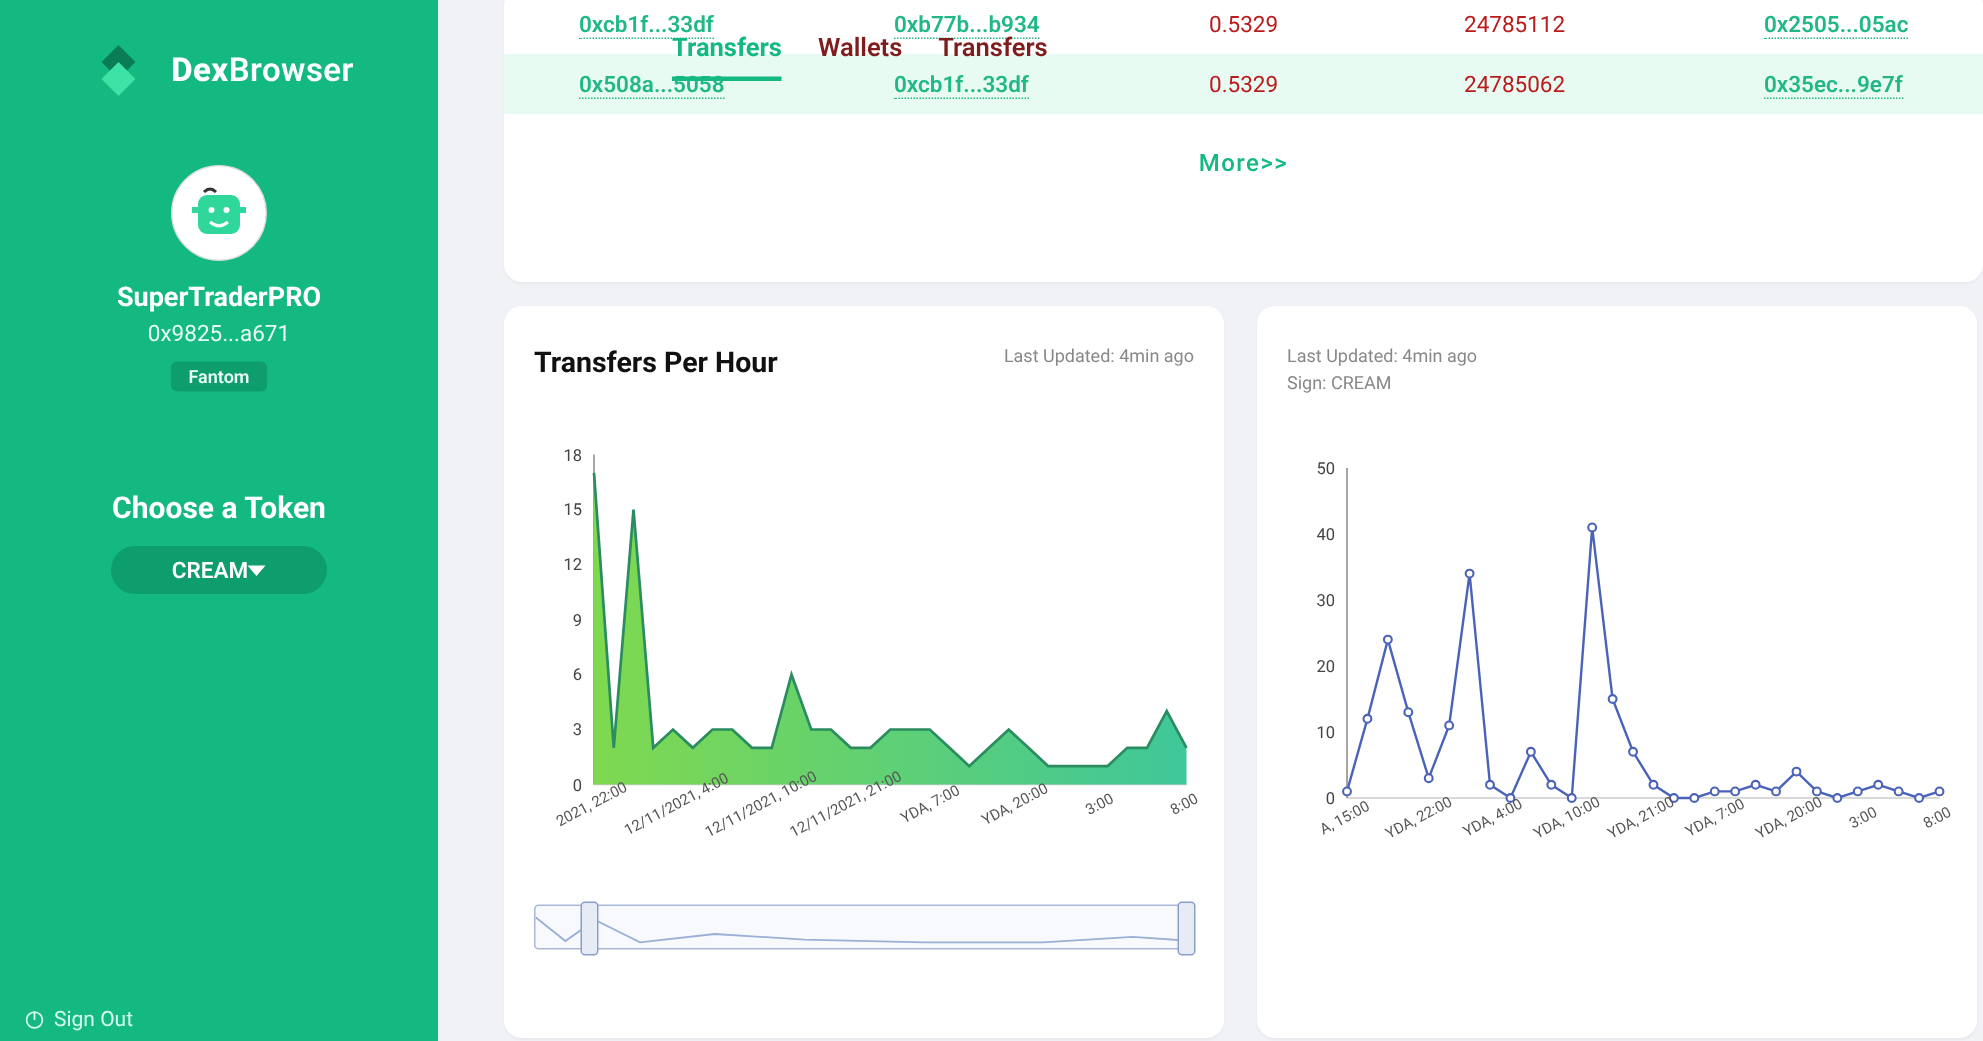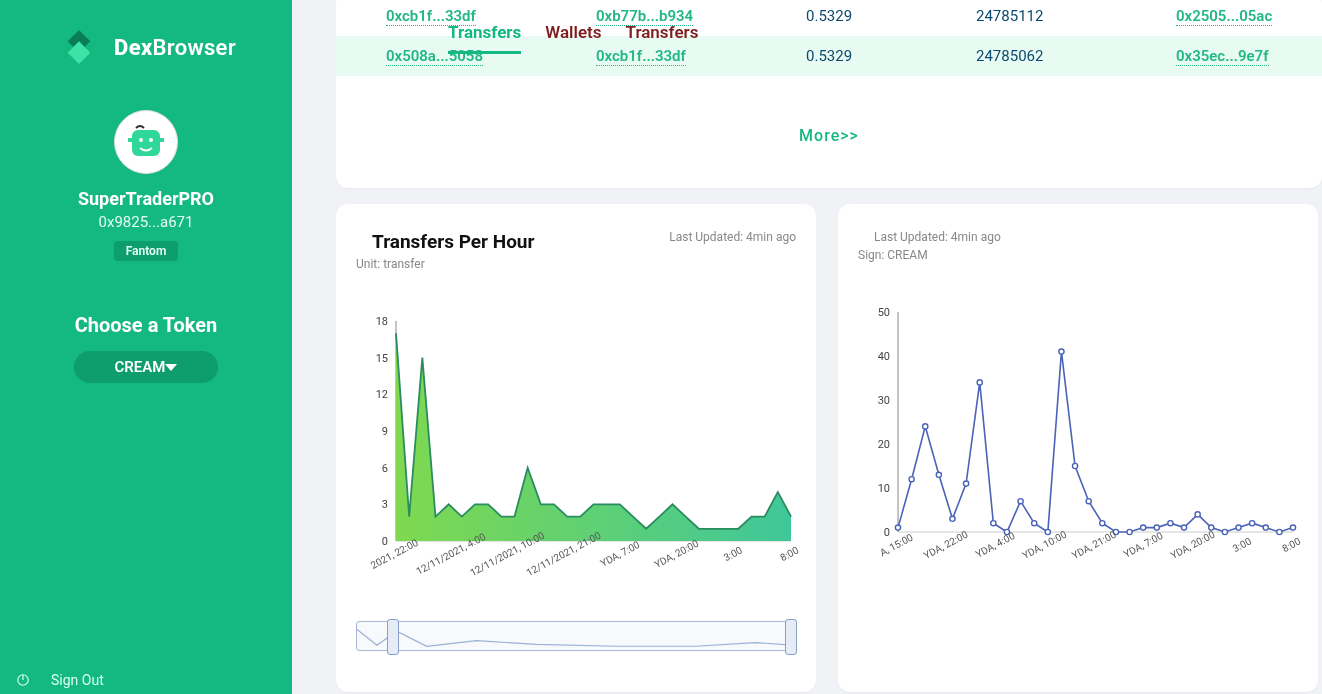--- a/index.html
+++ b/index.html
@@ -11,47 +11,47 @@
 .brand-logo svg { width: 100%; height: 100%; }
 .brand-text { font-size: 22px; font-weight: 600; letter-spacing: 0.3px; }
 .brand-text b { font-weight: 800; }
 
 .avatar-wrap { width: 64px; height: 64px; border-radius: 50%; background: #fff; display: flex; align-items: center; justify-content: center; margin-bottom: 14px; border: 1px solid #ddd; }
 .avatar-wrap svg { width: 40px; height: 40px; }
 .username { font-size: 18px; font-weight: 700; margin-bottom: 4px; }
 .addr { font-size: 15px; font-weight: 400; margin-bottom: 10px; color: #e8fbf3; }
 .chain-badge { background: #0e9d6d; color: #eafff6; font-size: 12px; font-weight: 600; padding: 3px 12px; border-radius: 4px; }
 
-.choose-label { margin-top: 52px; font-size: 20px; font-weight: 700; margin-bottom: 14px; }
+.choose-label { margin-top: 65px; font-size: 20px; font-weight: 700; margin-bottom: 14px; }
 .token-select { width: 144px; background: #0e9d6d; color: #fff; border-radius: 18px; padding: 7px 18px; display: flex; align-items: center; justify-content: center; font-size: 15px; font-weight: 600; cursor: pointer; }
 .caret { width: 0; height: 0; border-left: 6px solid transparent; border-right: 6px solid transparent; border-top: 7px solid #fff; }
 
-.signout { position: absolute; left: 16px; bottom: 6px; font-size: 14px; color: #d7fff0; display: flex; align-items: center; gap: 21px; cursor: pointer; }
+.signout { position: absolute; left: 16px; bottom: 6px; font-size: 14px; color: #d7fff0; display: flex; align-items: center; gap: 6px; cursor: pointer; }
 
 .main { flex: 1; height: 100%; overflow: hidden; position: relative; background: #f0f2f5; }
 
 .tabs { position: absolute; left: 156px; top: 22px; display: flex; gap: 24px; z-index: 20; }
 .tab { font-size: 17px; font-weight: 600; color: #7f1d1d; padding-bottom: 9px; cursor: pointer; }
 .tab.active { color: #13b981; font-weight: 700; border-bottom: 3px solid #13b981; }
 
 .card { background: #fff; border-radius: 12px; box-shadow: 0 1px 2px rgba(0,0,0,0.04); position: absolute; }
 
 .top-card { left: 44px; top: -8px; width: 986px; height: 196px; padding-top: 4px; }
 .tbl { width: 100%; }
 .tbl .row { display: grid; grid-template-columns: 210px 210px 170px 200px 160px; padding: 0 50px; height: 40px; align-items: center; font-size: 15px; }
 .tbl .row.strip { background: #e8fbf3; }
 .linkish { color: #22b885; font-weight: 600; border-bottom: 1px dotted #22b885; width: fit-content; cursor: pointer; }
-.num { color: #0c4a6e; }
+.num { color: #b91c1c; }
 .num.r { padding-right: 16px; }
-.more { text-align: center; color: #13b981; font-weight: 500; font-size: 16px; margin-top: 50px; cursor: pointer; letter-spacing: 1px; }
+.more { text-align: center; color: #13b981; font-weight: 500; font-size: 16px; margin-top: 23px; cursor: pointer; letter-spacing: 1px; }
 
 .chart-card { top: 204px; width: 480px; height: 488px; padding: 26px 20px 10px 20px; }
 .chart-left { left: 44px; }
 .chart-right { left: 546px; }
-.chart-head { display: flex; justify-content: space-between; align-items: flex-start; margin-bottom: 4px; margin-left: 16px; }
+.chart-head { display: flex; justify-content: space-between; align-items: flex-start; margin-bottom: 4px; }
 .chart-title { font-size: 19px; font-weight: 700; color: #111; }
 .updated { font-size: 12px; color: #888; }
 .unit { font-size: 12px; color: #888; margin-top: 4px; }
 .chart-body { margin-top: 50px; height: 260px; position: relative; }
 .chart-body svg { width: 100%; height: 100%; overflow: visible; }
 .grid-line { stroke: #ccc; stroke-width: 1; }
 .y-tick { font-size: 11px; fill: #444; text-anchor: end; }
 .x-tick { font-size: 10px; fill: #555; text-anchor: middle; }
 .brush { margin-top: 40px; height: 30px; border: 1px solid #aab8d6; border-radius: 3px; background: #f7f9fd; position: relative; }
 .brush .handle { position: absolute; top: -3px; width: 12px; height: 36px; background: #e6ecf6; border: 1px solid #8aa0c8; border-radius: 3px; }
@@ -129,21 +129,20 @@
       </div>
     </div>
     <div class="more">More&gt;&gt;</div>
   </div>
 
   <div class="card chart-card chart-left">
     <div class="chart-head">
       <div class="chart-title">Transfers Per Hour</div>
       <div class="updated">Last Updated: 4min ago</div>
     </div>
-    <div class="unit">Unit: transfer</div>
     <div class="chart-body">
       <svg id="chart-left-svg" viewBox="0 0 440 260">
           <line class="grid-line" x1="40" y1="220" x2="435" y2="220" stroke="#888"></line>
           <text class="y-tick" x="32" y="224">0</text>
           <text class="y-tick" x="32" y="187.33333333333334">3</text>
           <text class="y-tick" x="32" y="150.66666666666669">6</text>
           <text class="y-tick" x="32" y="114">9</text>
           <text class="y-tick" x="32" y="77.33333333333334">12</text>
           <text class="y-tick" x="32" y="40.66666666666666">15</text>
           <text class="y-tick" x="32" y="4">18</text>

